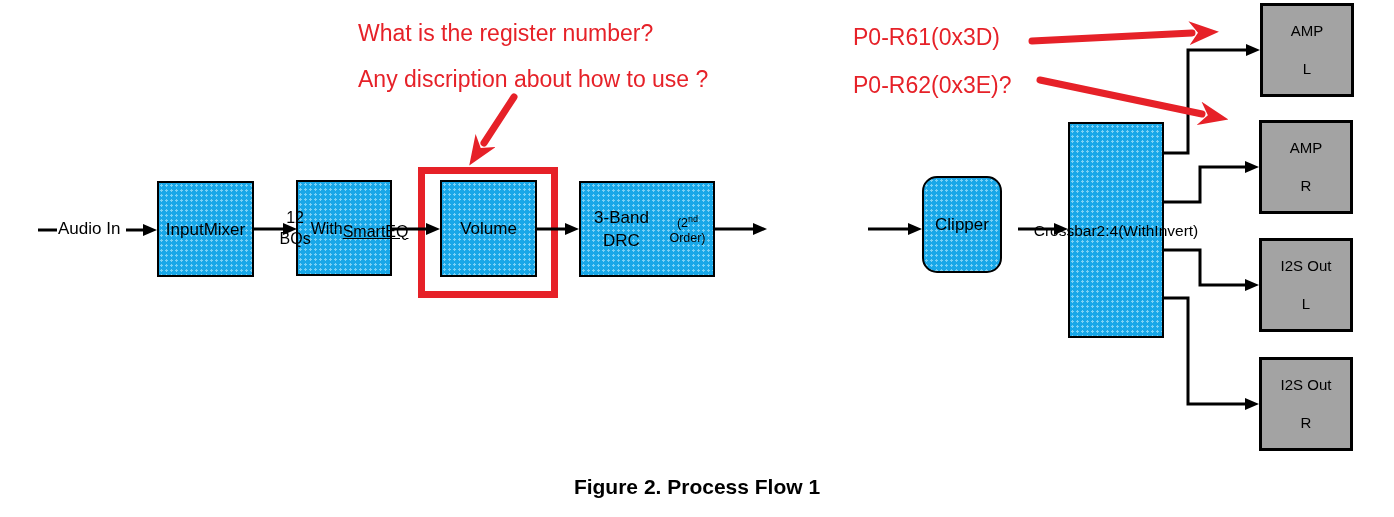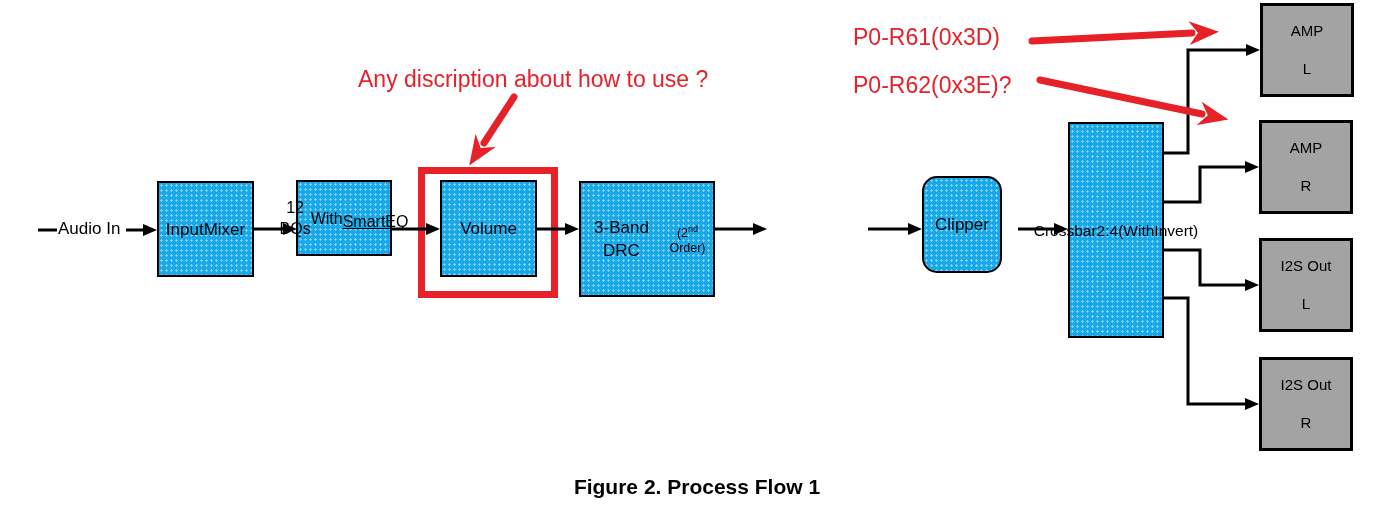--- a/index.html
+++ b/index.html
@@ -88,42 +88,43 @@
     <defs>
       <marker id="mk-red" markerUnits="userSpaceOnUse" markerWidth="30" markerHeight="24" refX="3" refY="12" orient="auto">
         <path d="M0 0 L30 12 L0 24 L9 12 Z" class="head-red"></path>
       </marker>
     </defs>
     <path class="red-arrow" d="M1032 41 L1192 33" marker-end="url(#mk-red)"></path>
     <path class="red-arrow" d="M1040 80 L1202 114" marker-end="url(#mk-red)"></path>
     <path class="red-arrow" d="M514 97 L484 143" marker-end="url(#mk-red)"></path>
   </svg>
 
+  <div class="red-text" style="left:358px;top:20px;">What is the register number?</div>
   <div class="red-text" style="left:358px;top:66px;">Any discription about how to use ?</div>
   <div class="red-text" style="left:853px;top:24px;">P0-R61(0x3D)</div>
   <div class="red-text" style="left:853px;top:72px;">P0-R62(0x3E)?</div>
 
   <div class="audio-label">Audio In</div>
 
   <div class="block" style="left:157px;top:181px;width:97px;height:96px;">
     <span class="t17">Input</span>
     <span class="t17">Mixer</span>
   </div>
 
-  <div class="block" style="left:296px;top:180px;width:96px;height:76px;">
+  <div class="block" style="left:296px;top:180px;width:96px;height:96px;">
     <span class="t16">12 BQs</span>
     <span class="t13">With</span>
     <span class="t13 gap6">SmartEQ</span>
   </div>
 
   <div class="block" style="left:440px;top:180px;width:97px;height:97px;">
     <span class="t17">Volume</span>
   </div>
 
-  <div class="block" style="left:579px;top:181px;width:136px;height:116px;">
+  <div class="block" style="left:579px;top:181px;width:136px;height:96px;">
     <span class="t17">3-Band DRC</span>
     <span class="drc-sub"><span>(2</span><sup>nd</sup><span> Order)</span></span>
   </div>
 
 
   <div class="block" style="left:922px;top:176px;width:80px;height:97px;border-radius:15px;">
     <span class="t17">Clipper</span>
   </div>
 
   <div class="block" style="left:1068px;top:122px;width:96px;height:216px;">

